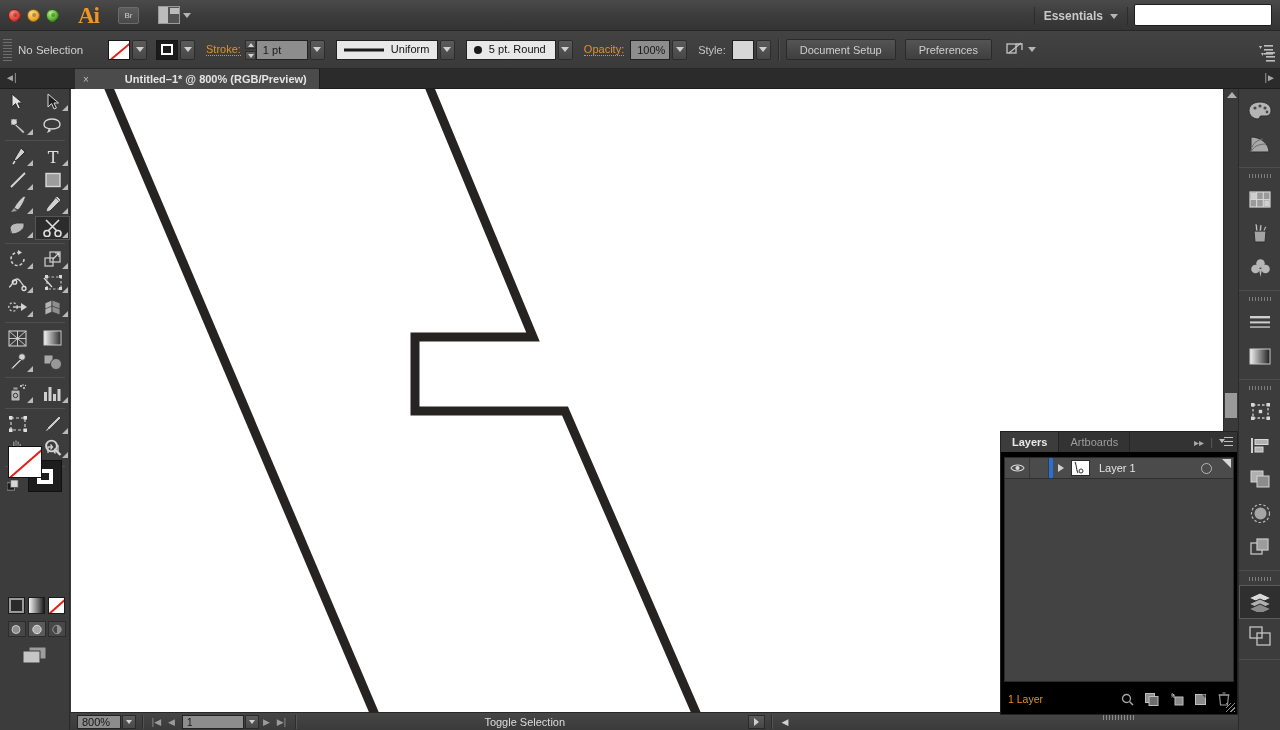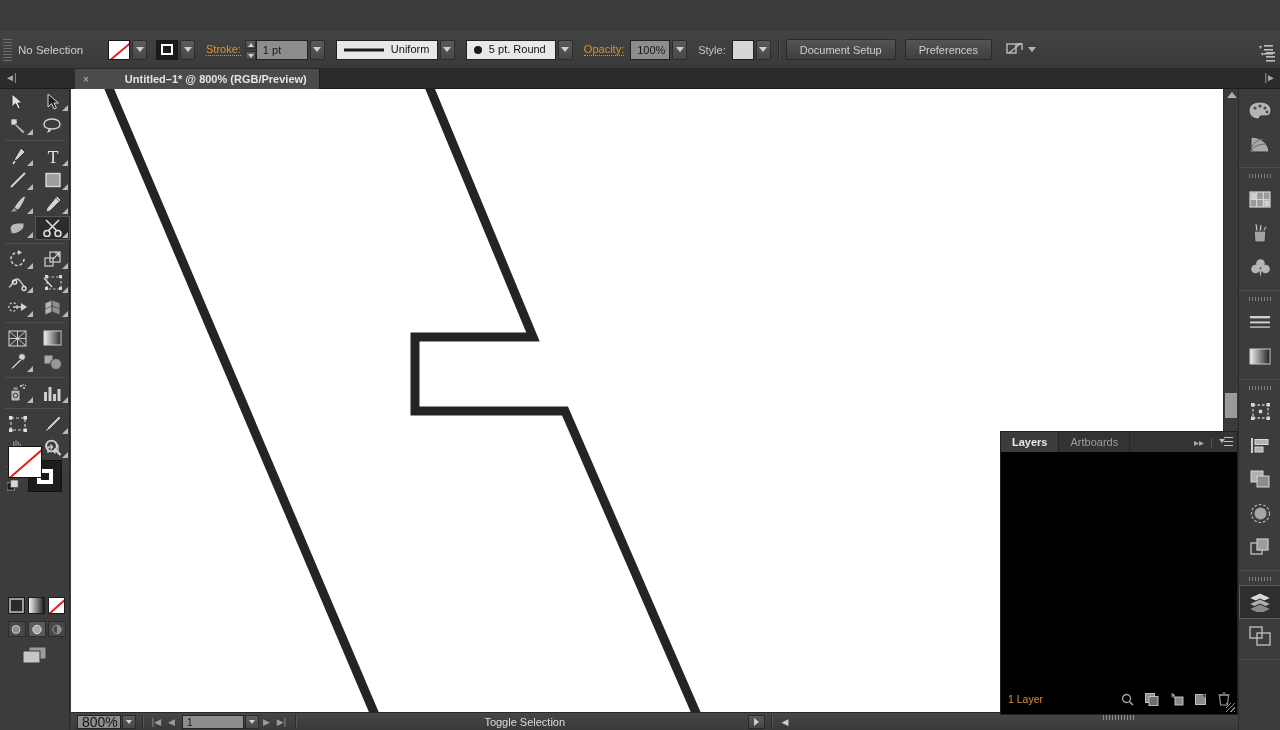--- a/index.html
+++ b/index.html
@@ -191,21 +191,21 @@
   .vs-thumb { position:absolute; left:1px; top:304px; width:12px; height:25px; background:#9a9a9a; }
 
   
   .statusbar {
     position:absolute; left:71px; top:712px; width:1167px; height:18px;
     background:linear-gradient(to bottom,#464646,#3a3a3a);
     border-top:1px solid #282828; display:flex; align-items:center;
   }
   .zoomfield {
     width:44px; height:14px; margin-left:6px; background:#8d8d8d; border:1px solid #232323;
-    color:#161616; font-size:14px; line-height:13px; padding-left:4px;
+    color:#161616; font-size:11px; line-height:13px; padding-left:4px;
   }
   .sb-drop { width:14px; height:14px; background:linear-gradient(to bottom,#5d5d5d,#484848);
              border:1px solid #2a2a2a; display:flex; align-items:center; justify-content:center; margin-left:1px; }
   .sb-drop b { width:0;height:0;border-left:3.5px solid transparent;border-right:3.5px solid transparent;border-top:4px solid #cfcfcf; }
   .navbtn { width:15px; height:14px; display:flex; align-items:center; justify-content:center; color:#9b9b9b; font-size:9px; }
   .pagefield { width:62px; height:14px; background:#8d8d8d; border:1px solid #232323;
                color:#161616; font-size:10px; line-height:13px; padding-left:4px; margin-left:3px; }
   .sb-sep { width:1px; height:14px; background:#2c2c2c; margin:0 6px; box-shadow:1px 0 0 #545454; }
   .sb-text { color:#dcdcdc; font-size:11px; }
   .sb-arrow { width:17px; height:14px; background:linear-gradient(to bottom,#5a5a5a,#454545);
@@ -264,20 +264,44 @@
     background:repeating-linear-gradient(to right,#7e7e7e 0,#7e7e7e 1px,transparent 1px,transparent 3px); }
   .ricon { width:42px; height:34px; display:flex; align-items:center; justify-content:center; }
   .ricon.sel { background:#2f2f2f; box-shadow:inset 0 0 0 1px #5a5a5a; }
   .rmenu { position:absolute; right:5px; top:-34px; }
 </style>
 </head>
 <body>
 
 <div class="app">
 
+  <div class="titlebar">
+    <div class="traffic">
+      <div class="tl red">
+          <i></i>
+        </div>
+      <div class="tl amber">
+          <i></i>
+        </div>
+      <div class="tl green">
+          <i></i>
+        </div>
+    </div>
+    <div class="ai-logo">Ai</div>
+    <div class="br-btn">Br</div>
+    <div class="arrange-btn">
+      <div class="arrange-ico"></div>
+      <div class="caret-d"></div>
+    </div>
+    <div class="essentials">
+      <span>Essentials</span>
+      <div class="caret-d"></div>
+    </div>
+    <div class="search-box"></div>
+  </div>
 
   <div class="controlbar">
     <div class="grip"></div>
     <div class="nosel">No Selection</div>
 
     <div class="swatch-none"></div>
     <div class="mini-drop">
         <b></b>
       </div>
 
@@ -692,20 +716,44 @@
       <div class="lp-tab">
         <span>Artboards</span>
       </div>
       <div class="lp-tabctl">
         <span class="dblarrow">▸▸</span>
         <span style="color:#5c5c5c">|</span>
         <span class="menuico"></span>
       </div>
     </div>
 
+    <div class="lp-body">
+      <div class="lrow">
+        <div class="eye">
+          <svg width="15" height="10" viewBox="0 0 15 10">
+            <path d="M1 5 C3.5 1 11.5 1 14 5 C11.5 9 3.5 9 1 5 Z" fill="none" stroke="#d8d8d8" stroke-width="1.1"></path>
+            <circle cx="7.5" cy="5" r="2.1" fill="#d8d8d8"></circle>
+          </svg>
+        </div>
+        <div class="lockcol"></div>
+        <div class="colorbar"></div>
+        <div class="tri">
+          <div style="width:0;height:0;border-top:4px solid transparent;border-bottom:4px solid transparent;border-left:6px solid #d0d0d0"></div>
+        </div>
+        <div class="thumb">
+          <svg width="17" height="14" viewBox="0 0 17 14">
+            <path d="M3 1 C5 5 4 9 6 12" fill="none" stroke="#333" stroke-width="1.1"></path>
+            <circle cx="9" cy="10" r="2" fill="none" stroke="#333" stroke-width="1"></circle>
+          </svg>
+        </div>
+        <div class="lname">Layer 1</div>
+        <div class="target"></div>
+        <div class="selsq"></div>
+      </div>
+    </div>
 
     <div class="lp-foot">
       <span class="cnt">1 Layer</span>
       <div class="icons">
         <svg width="13" height="13" viewBox="0 0 13 13">
           <circle cx="5.5" cy="5.5" r="4" fill="none" stroke="#a8a8a8" stroke-width="1.3"></circle>
           <path d="M8.7 8.7 L12 12" stroke="#a8a8a8" stroke-width="1.5"></path>
         </svg>
         <svg width="14" height="13" viewBox="0 0 14 13">
           <rect x="0.5" y="0.5" width="9" height="9" fill="#8e8e8e" stroke="#bdbdbd" stroke-width="1"></rect>

